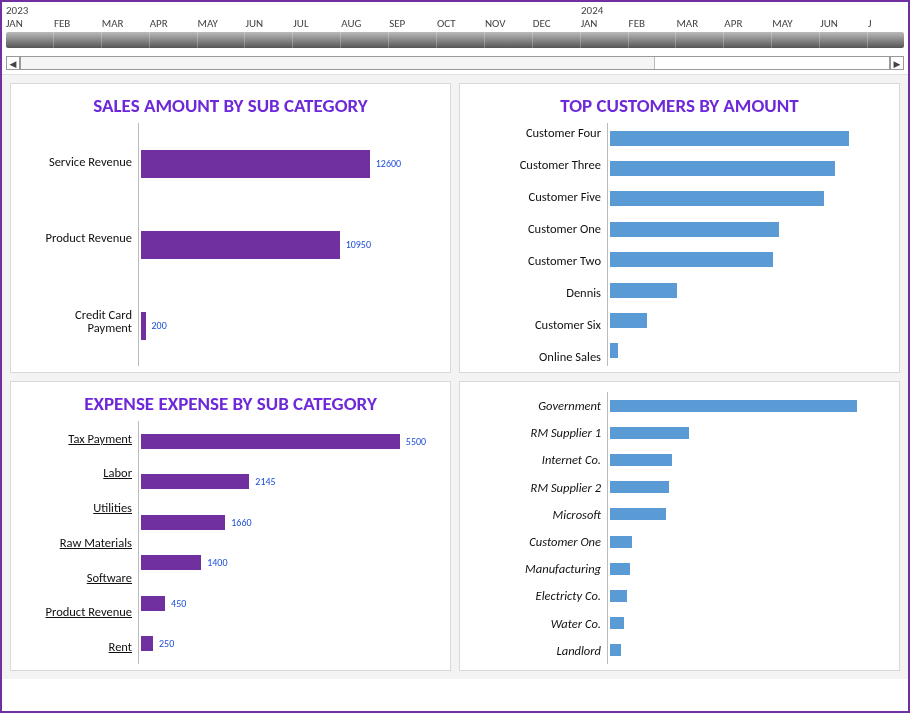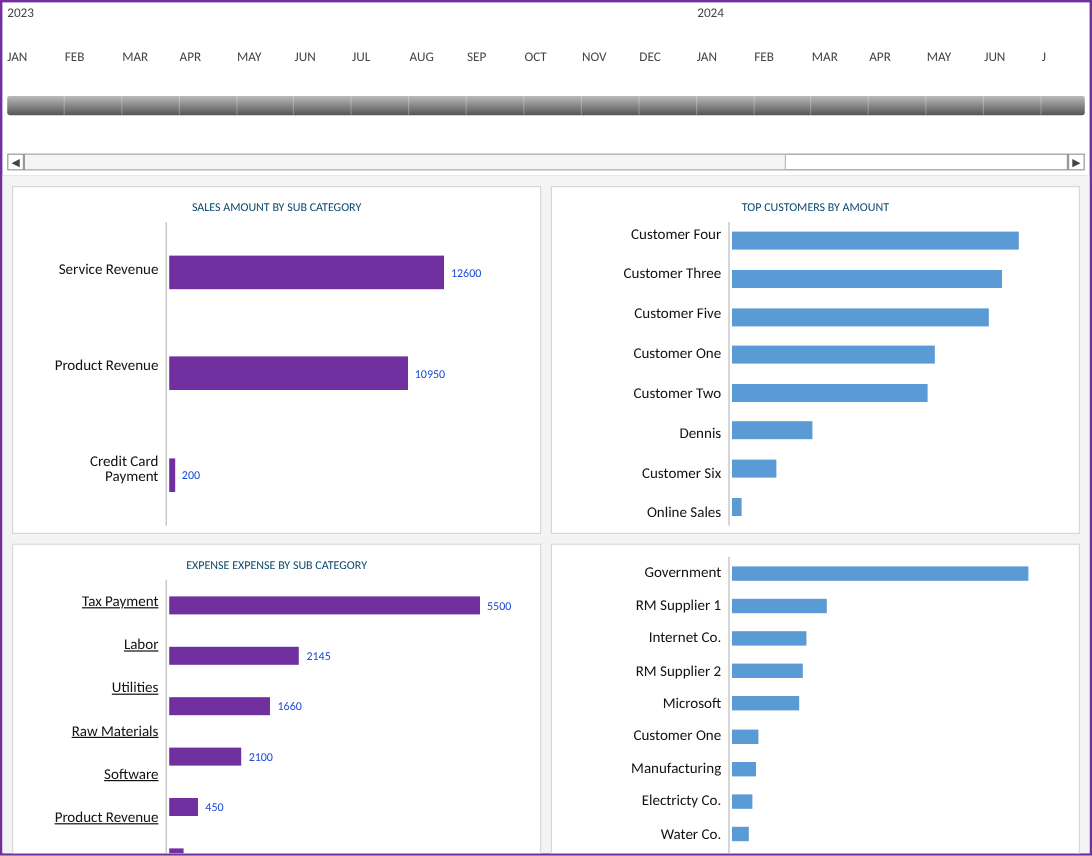--- a/index.html
+++ b/index.html
@@ -9,21 +9,20 @@
     width: 910px;
     height: 713px;
     border: 2px solid #7030A0;
     overflow: hidden;
   }
   
   .timeline {
     display: flex;
     flex-direction: column;
     border-bottom: 1px solid #e0e0e0;
-    gap: 24px;
   }
   .timeline-years {
     display: flex;
     font-size: 11px;
     color: #444;
     padding: 2px 0 0 4px;
   }
   .yr-23 { width: 575px; }
   .yr-24 { flex: 1; }
   .timeline-months {
@@ -84,23 +83,23 @@
   }
   .card {
     background: #fff;
     border: 1px solid #d8d8d8;
     display: flex;
     flex-direction: column;
     padding: 10px 8px 6px 8px;
     position: relative;
   }
   .card-title {
-    color: #0c4a6e;
-    font-size: 10px;
-    font-weight: 400;
+    color: #6d28d9;
+    font-size: 19px;
+    font-weight: 700;
     text-align: center;
     margin-bottom: 6px;
   }
   .plot-area {
     flex: 1;
     display: flex;
     align-items: stretch;
   }
   .labels-col {
     display: flex;
@@ -108,21 +107,21 @@
     justify-content: space-around;
     text-align: right;
     padding-right: 6px;
     font-size: 12.5px;
     color: #111;
     border-right: 1px solid #bbb;
   }
   .sales-labels { width: 120px; }
   .exp-labels   { width: 120px; text-decoration: underline; }
   .cust-labels  { width: 140px; gap: 12px; }
-  .supp-labels  { width: 140px; }
+  .supp-labels  { width: 140px; font-style: italic; }
   .bars-col {
     flex: 1;
     display: flex;
     flex-direction: column;
     justify-content: space-around;
     padding-left: 2px;
   }
   .bar-row {
     display: flex;
     align-items: center;
@@ -291,21 +290,21 @@
         <div class="bar-row">
             <div class="bar purple" style="width:36%"></div>
             <span class="bar-val">2145</span>
           </div>
         <div class="bar-row">
             <div class="bar purple" style="width:28%"></div>
             <span class="bar-val">1660</span>
           </div>
         <div class="bar-row">
             <div class="bar purple" style="width:20%"></div>
-            <span class="bar-val">2100</span>
+            <span class="bar-val">1400</span>
           </div>
         <div class="bar-row">
             <div class="bar purple" style="width:8%"></div>
             <span class="bar-val">450</span>
           </div>
         <div class="bar-row">
             <div class="bar purple" style="width:4%"></div>
             <span class="bar-val">250</span>
           </div>
       </div>

